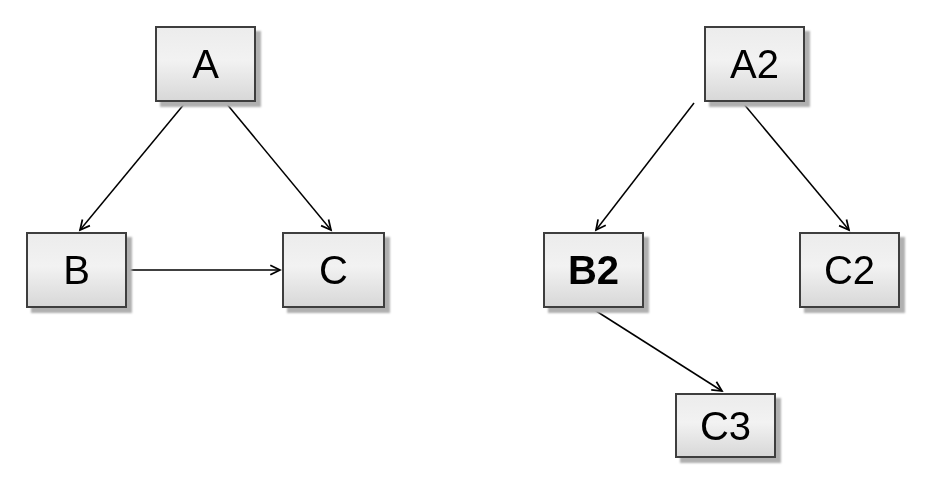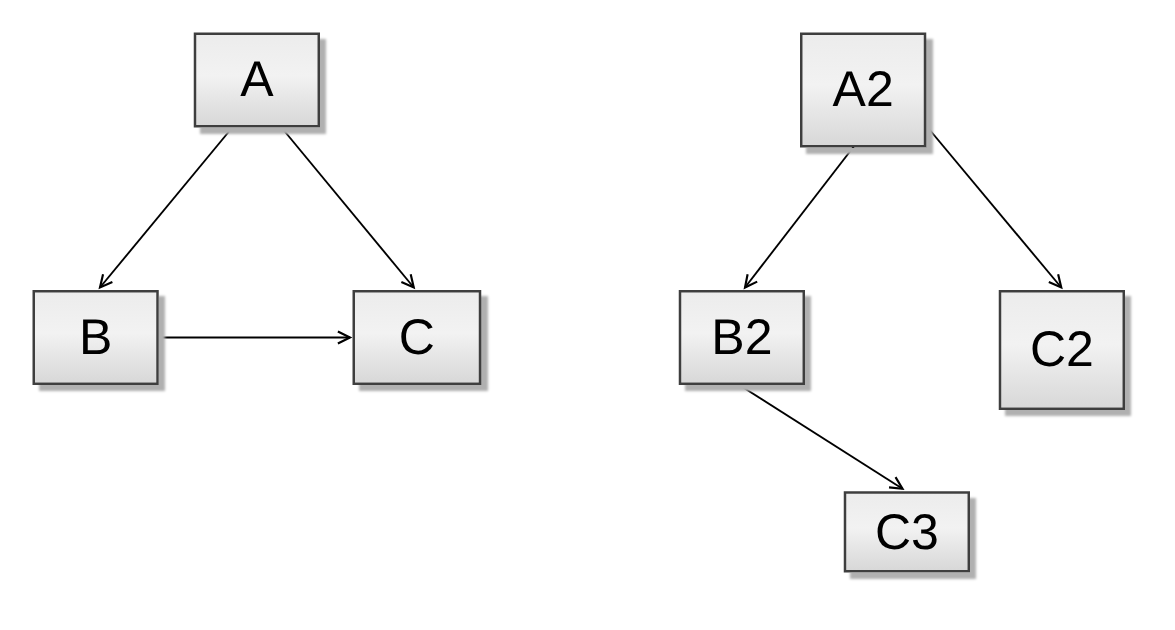--- a/index.html
+++ b/index.html
@@ -62,26 +62,26 @@
   <div>
       <div class="node" style="left: 155px; top: 26px; width: 101px; height: 76px;">
         <span class="node-label">A</span>
       </div>
       <div class="node" style="left: 26px; top: 232px; width: 101px; height: 76px;">
         <span class="node-label">B</span>
       </div>
       <div class="node" style="left: 282px; top: 232px; width: 103px; height: 76px;">
         <span class="node-label">C</span>
       </div>
-      <div class="node" style="left: 640px; top: 26px; width: 101px; height: 92px;">
+      <div class="node" style="left: 704px; top: 26px; width: 101px; height: 76px;">
         <span class="node-label">A2</span>
       </div>
-      <div class="node" style="left: 543px; top: 232px; width: 101px; height: 76px;">
+      <div class="node" style="left: 543px; top: 232px; width: 101px; height: 76px; font-weight: bold;">
         <span class="node-label">B2</span>
       </div>
-      <div class="node" style="left: 799px; top: 232px; width: 101px; height: 96px;">
+      <div class="node" style="left: 799px; top: 232px; width: 101px; height: 76px;">
         <span class="node-label">C2</span>
       </div>
       <div class="node" style="left: 675px; top: 393px; width: 101px; height: 65px;">
         <span class="node-label">C3</span>
       </div>
     </div>
 </div>
 
 </body></html>

